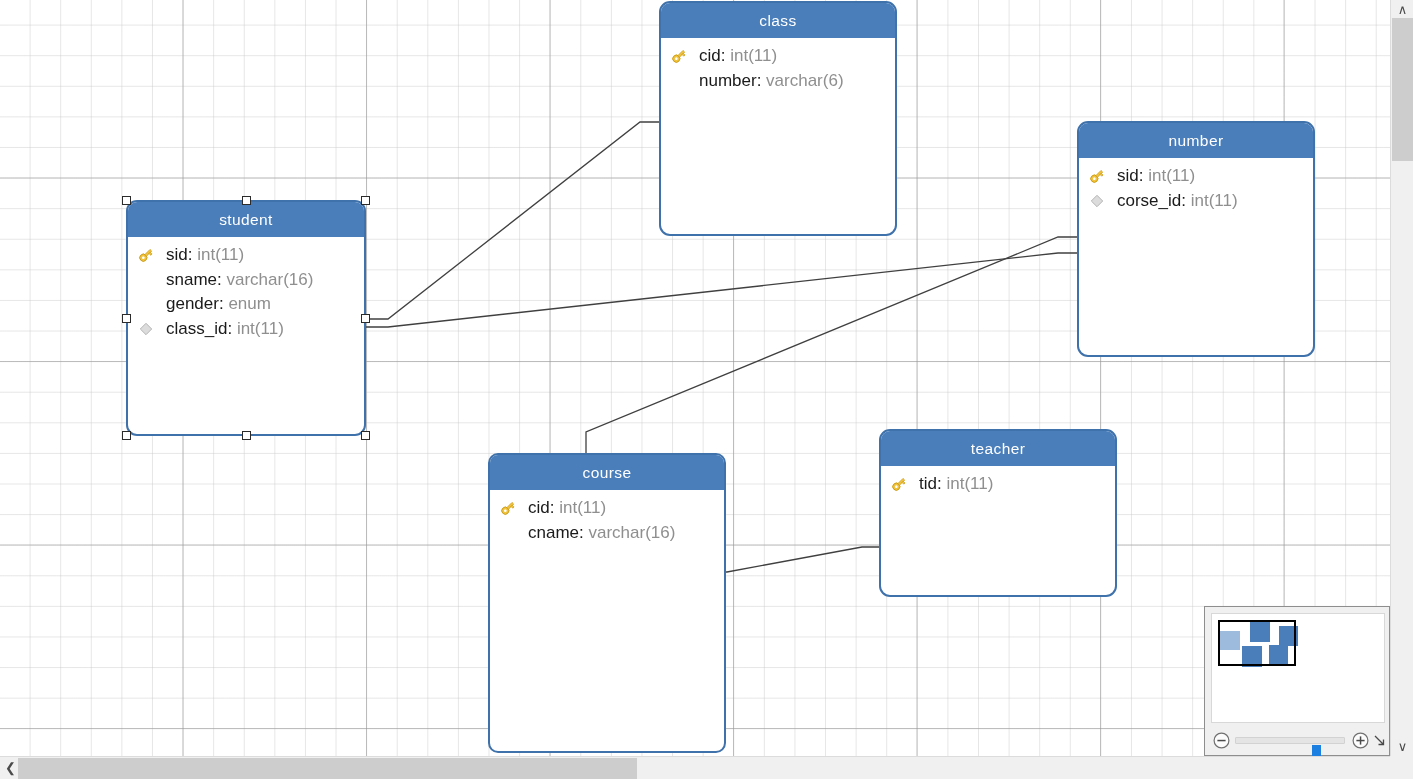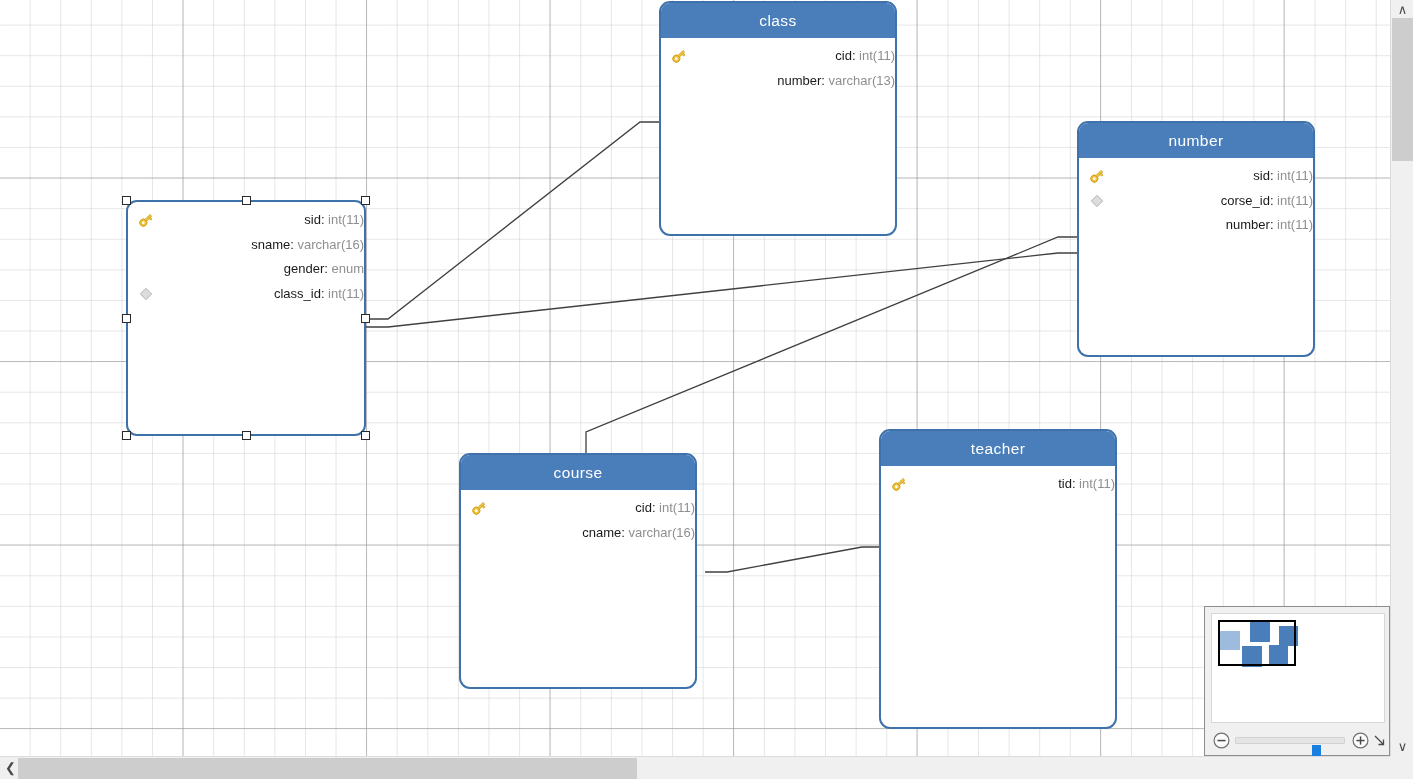--- a/index.html
+++ b/index.html
@@ -70,24 +70,23 @@
     overflow: hidden;
   }
   .table-body {
     padding: 6px 0 0 0;
   }
   .field-row {
     position: relative;
     height: 24.5px;
     line-height: 24.5px;
     padding-left: 38px;
-    font-size: 13px;
+    font-size: 17px;
     white-space: nowrap;
     color: #111111;
-    text-align: right;
   }
   .field-name { color: #1a1a1a; }
   .field-colon { color: #1a1a1a; }
   .field-type { color: #8f8f8f; }
 
   
   .icon-key {
     position: absolute;
     left: 9px;
     top: 50%;
@@ -268,71 +267,71 @@
           <div class="table-header">class</div>
           <div class="table-body">
             <div class="field-row"><svg class="icon-key" viewBox="0 0 18 18">
                 <g transform="rotate(-45 9 9)">
                   <circle cx="5.2" cy="9" r="3.6" fill="#f2c33c" stroke="#c99a16" stroke-width="0.9"></circle>
                   <rect x="8.2" y="7.9" width="7.6" height="2.3" fill="#f2c33c" stroke="#c99a16" stroke-width="0.7"></rect>
                   <rect x="12.2" y="10.0" width="1.8" height="2.5" fill="#f2c33c" stroke="#c99a16" stroke-width="0.7"></rect>
                   <circle cx="5.2" cy="9" r="1.35" fill="#ffffff"></circle>
                 </g>
               </svg><span class="field-name">cid</span><span class="field-colon">: </span><span class="field-type">int(11)</span></div>
-            <div class="field-row"><span class="field-name">number</span><span class="field-colon">: </span><span class="field-type">varchar(13)</span></div>
+            <div class="field-row"><span class="field-name">number</span><span class="field-colon">: </span><span class="field-type">varchar(6)</span></div>
           </div>
         </div>
         <div class="table-node" style="left: 1077px; top: 121px; width: 238px; height: 236px;">
           <div class="table-header">number</div>
           <div class="table-body">
             <div class="field-row"><svg class="icon-key" viewBox="0 0 18 18">
                 <g transform="rotate(-45 9 9)">
                   <circle cx="5.2" cy="9" r="3.6" fill="#f2c33c" stroke="#c99a16" stroke-width="0.9"></circle>
                   <rect x="8.2" y="7.9" width="7.6" height="2.3" fill="#f2c33c" stroke="#c99a16" stroke-width="0.7"></rect>
                   <rect x="12.2" y="10.0" width="1.8" height="2.5" fill="#f2c33c" stroke="#c99a16" stroke-width="0.7"></rect>
                   <circle cx="5.2" cy="9" r="1.35" fill="#ffffff"></circle>
                 </g>
               </svg><span class="field-name">sid</span><span class="field-colon">: </span><span class="field-type">int(11)</span></div>
             <div class="field-row"><svg class="icon-diamond" viewBox="0 0 14 14">
                 <path d="M7 1.3 L12.7 7 L7 12.7 L1.3 7 Z" fill="#dcdcdc" stroke="#b4b4b4" stroke-width="1"></path>
               </svg><span class="field-name">corse_id</span><span class="field-colon">: </span><span class="field-type">int(11)</span></div>
-            <div class="field-row"><span class="field-name">number</span><span class="field-colon">: </span><span class="field-type">int(11)</span></div>
           </div>
         </div>
         <div class="table-node" style="left: 126px; top: 200px; width: 240px; height: 236px;">
+          <div class="table-header">student</div>
           <div class="table-body">
             <div class="field-row"><svg class="icon-key" viewBox="0 0 18 18">
                 <g transform="rotate(-45 9 9)">
                   <circle cx="5.2" cy="9" r="3.6" fill="#f2c33c" stroke="#c99a16" stroke-width="0.9"></circle>
                   <rect x="8.2" y="7.9" width="7.6" height="2.3" fill="#f2c33c" stroke="#c99a16" stroke-width="0.7"></rect>
                   <rect x="12.2" y="10.0" width="1.8" height="2.5" fill="#f2c33c" stroke="#c99a16" stroke-width="0.7"></rect>
                   <circle cx="5.2" cy="9" r="1.35" fill="#ffffff"></circle>
                 </g>
               </svg><span class="field-name">sid</span><span class="field-colon">: </span><span class="field-type">int(11)</span></div>
             <div class="field-row"><span class="field-name">sname</span><span class="field-colon">: </span><span class="field-type">varchar(16)</span></div>
             <div class="field-row"><span class="field-name">gender</span><span class="field-colon">: </span><span class="field-type">enum</span></div>
             <div class="field-row"><svg class="icon-diamond" viewBox="0 0 14 14">
                 <path d="M7 1.3 L12.7 7 L7 12.7 L1.3 7 Z" fill="#dcdcdc" stroke="#b4b4b4" stroke-width="1"></path>
               </svg><span class="field-name">class_id</span><span class="field-colon">: </span><span class="field-type">int(11)</span></div>
           </div>
         </div>
-        <div class="table-node" style="left: 879px; top: 429px; width: 238px; height: 300px;">
+        <div class="table-node" style="left: 879px; top: 429px; width: 238px; height: 168px;">
           <div class="table-header">teacher</div>
           <div class="table-body">
             <div class="field-row"><svg class="icon-key" viewBox="0 0 18 18">
                 <g transform="rotate(-45 9 9)">
                   <circle cx="5.2" cy="9" r="3.6" fill="#f2c33c" stroke="#c99a16" stroke-width="0.9"></circle>
                   <rect x="8.2" y="7.9" width="7.6" height="2.3" fill="#f2c33c" stroke="#c99a16" stroke-width="0.7"></rect>
                   <rect x="12.2" y="10.0" width="1.8" height="2.5" fill="#f2c33c" stroke="#c99a16" stroke-width="0.7"></rect>
                   <circle cx="5.2" cy="9" r="1.35" fill="#ffffff"></circle>
                 </g>
               </svg><span class="field-name">tid</span><span class="field-colon">: </span><span class="field-type">int(11)</span></div>
           </div>
         </div>
-        <div class="table-node" style="left: 459px; top: 453px; width: 238px; height: 236px;">
+        <div class="table-node" style="left: 488px; top: 453px; width: 238px; height: 300px; border-radius: 10px;">
           <div class="table-header">course</div>
           <div class="table-body">
             <div class="field-row"><svg class="icon-key" viewBox="0 0 18 18">
                 <g transform="rotate(-45 9 9)">
                   <circle cx="5.2" cy="9" r="3.6" fill="#f2c33c" stroke="#c99a16" stroke-width="0.9"></circle>
                   <rect x="8.2" y="7.9" width="7.6" height="2.3" fill="#f2c33c" stroke="#c99a16" stroke-width="0.7"></rect>
                   <rect x="12.2" y="10.0" width="1.8" height="2.5" fill="#f2c33c" stroke="#c99a16" stroke-width="0.7"></rect>
                   <circle cx="5.2" cy="9" r="1.35" fill="#ffffff"></circle>
                 </g>
               </svg><span class="field-name">cid</span><span class="field-colon">: </span><span class="field-type">int(11)</span></div>

